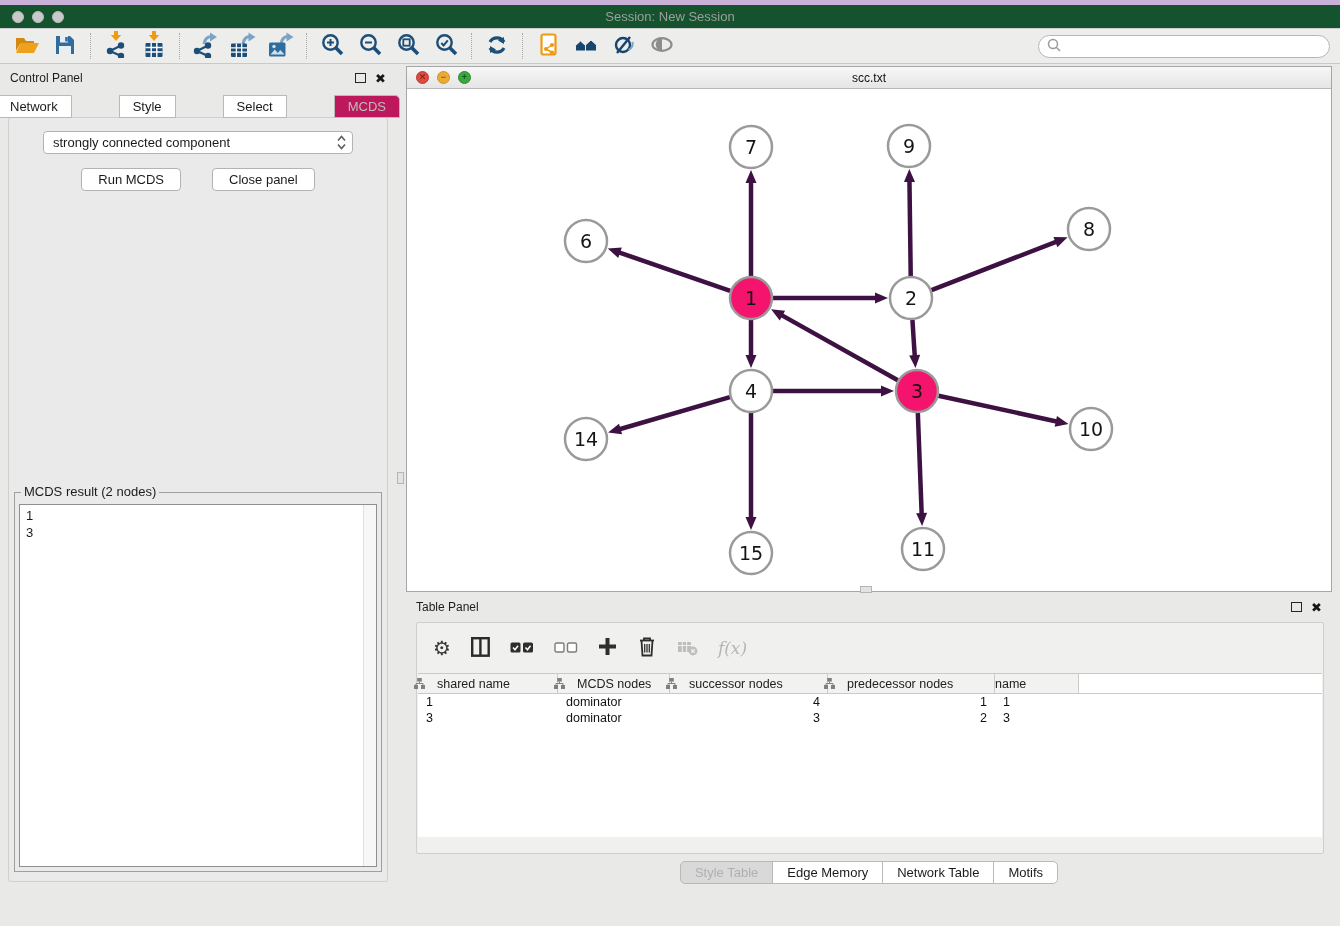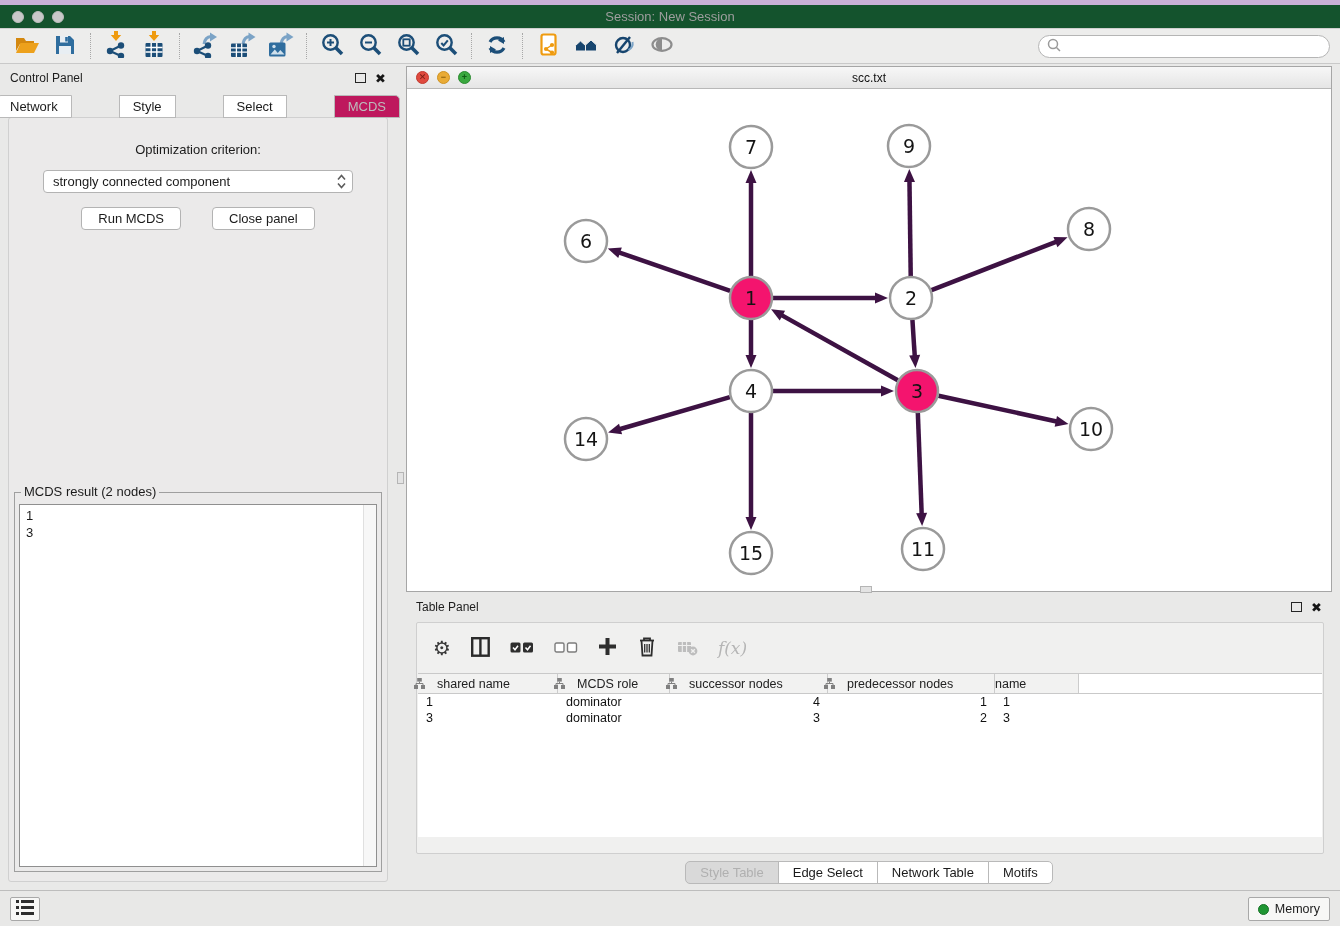--- a/index.html
+++ b/index.html
@@ -268,21 +268,20 @@
         <span class="close-glyph">✖</span>
       </span>
     </div>
     <div class="cp-tabs">
       <span class="tab">Network</span>
       <span class="tab">Style</span>
       <span class="tab">Select</span>
       <span class="tab disabled-active">MCDS</span>
     </div>
     <div class="cp-body">
-      <div class="opt-label">Optimization criterion:</div>
       <div class="opt-select">
         <span>strongly connected component</span>
         <span class="stepper">
             <svg width="9" height="15" viewBox="0 0 9 15">
               <path d="M1 5.5 L4.5 1.5 8 5.5 M1 9.5 L4.5 13.5 8 9.5" stroke="#5c5c5c" fill="none" stroke-width="1.6"></path>
             </svg>
           </span>
       </div>
       <div class="cp-buttons">
         <span class="btn">Run MCDS</span>
@@ -469,21 +468,21 @@
             </div>
             <div class="th" style="width: 112px;">
               <svg width="11" height="11" viewBox="0 0 11 11">
                 <g fill="#808080">
                   <rect x="3.2" y="0" width="4.6" height="3.6"></rect>
                   <rect x="0" y="7" width="4" height="4"></rect>
                   <rect x="7" y="7" width="4" height="4"></rect>
                 </g>
                 <path d="M5.5 3.6 V5.5 M2 7 V5.5 H9 V7" stroke="#808080" fill="none"></path>
               </svg>
-              <span>MCDS role</span>
+              <span>MCDS nodes</span>
             </div>
             <div class="th" style="width: 158px;">
               <svg width="11" height="11" viewBox="0 0 11 11">
                 <g fill="#808080">
                   <rect x="3.2" y="0" width="4.6" height="3.6"></rect>
                   <rect x="0" y="7" width="4" height="4"></rect>
                   <rect x="7" y="7" width="4" height="4"></rect>
                 </g>
                 <path d="M5.5 3.6 V5.5 M2 7 V5.5 H9 V7" stroke="#808080" fill="none"></path>
               </svg>
@@ -517,38 +516,20 @@
               <div class="td" style="width: 112px; text-align: left;">dominator</div>
               <div class="td" style="width: 158px; text-align: right;">3</div>
               <div class="td" style="width: 167px; text-align: right;">2</div>
               <div class="td" style="width: 84px; text-align: left;">3</div>
             </div>
           </div>
       </div>
     </div>
     <div class="tp-tabs">
       <span class="tp-tab selected">Style Table</span>
-      <span class="tp-tab">Edge Select</span>
+      <span class="tp-tab">Edge Memory</span>
       <span class="tp-tab">Network Table</span>
       <span class="tp-tab">Motifs</span>
     </div>
   </div>
 
-  <div class="statusbar">
-    <div class="sb-left-btn">
-      <span><svg width="18" height="17" viewBox="0 0 18 17">
-            <g fill="#2e2e2e">
-              <rect x="0" y="1" width="3" height="3"></rect>
-              <rect x="0" y="7" width="3" height="3"></rect>
-              <rect x="0" y="13" width="3" height="3"></rect>
-              <rect x="5" y="1" width="13" height="3"></rect>
-              <rect x="5" y="7" width="13" height="3"></rect>
-              <rect x="5" y="13" width="13" height="3"></rect>
-            </g>
-          </svg></span>
-    </div>
-    <div class="memory-btn">
-      <span class="memory-dot"></span>
-      <span>Memory</span>
-    </div>
-  </div>
 
 </div>
 
 </body></html>

